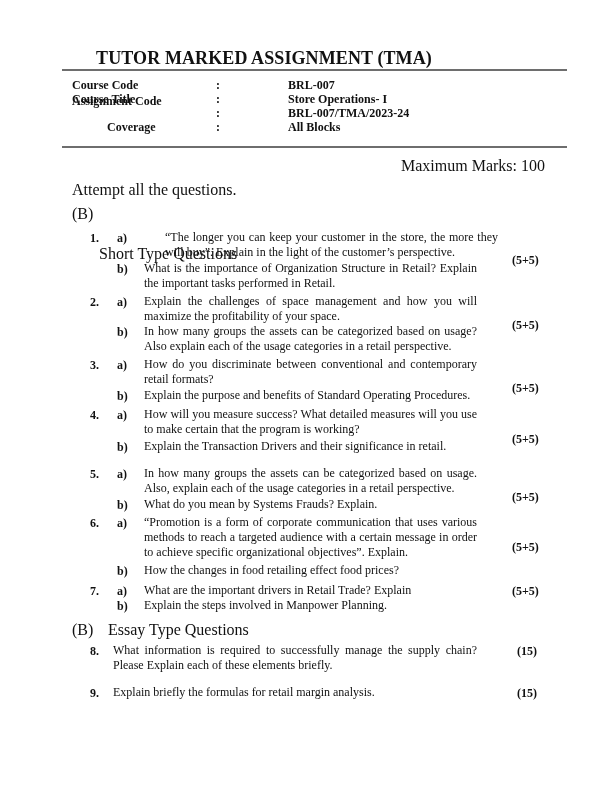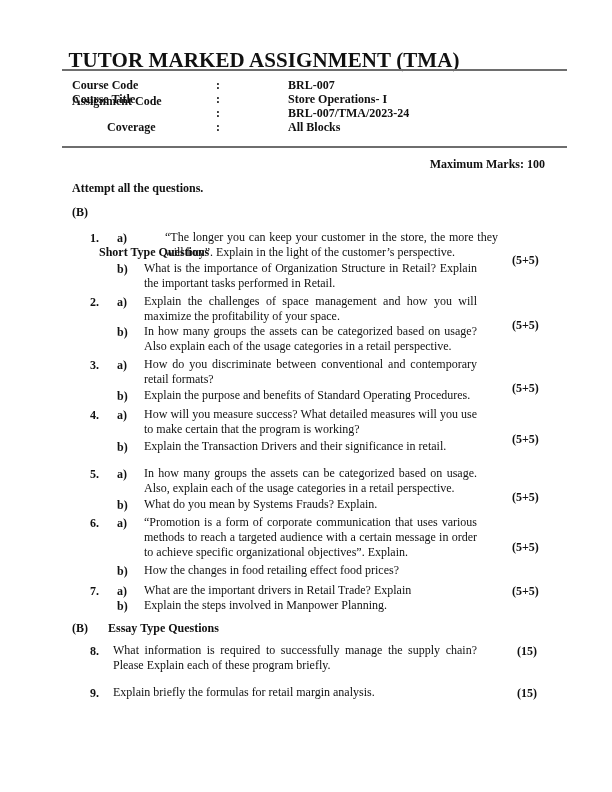--- a/index.html
+++ b/index.html
@@ -1,24 +1,24 @@
 <!DOCTYPE html>
 <html><head>
 <meta charset="utf-8">
 <style>
   html, body { margin: 0; padding: 0; background: #ffffff; }
   body { width: 612px; height: 792px; position: relative; overflow: hidden;
          font-family: "Liberation Serif", "DejaVu Serif", serif; color: #111; }
   .abs { position: absolute; white-space: nowrap; }
-  .title { top: 48px; left: 0; width: 528px; text-align: center; font-size: 21px; font-weight: bold; letter-spacing: 0.1px; }
+  .title { top: 48px; left: 0; width: 528px; text-align: center; font-size: 18px; font-weight: bold; letter-spacing: 0.1px; }
   .rule { position: absolute; left: 62px; width: 505px; height: 2px; background: #6e6e6e; }
   .meta-label { left: 72px; font-size: 12px; font-weight: bold; }
   .meta-colon { left: 216px; font-size: 12px; font-weight: bold; }
   .meta-value { left: 288px; font-size: 12px; font-weight: bold; text-align: right; }
-  .bold12 { font-size: 12px; font-weight: bold; }
+  .bold12 { font-size: 16px; font-weight: normal; }
   .qnum { font-size: 12px; font-weight: bold; }
   .qlbl { font-size: 12px; font-weight: bold; }
   .qtext { font-size: 12px; line-height: 15px; white-space: normal; width: 333px; text-align: justify; text-align-last: left; }
   .qtext-wide { width: 364px; }
   .marks { font-size: 12px; font-weight: bold; }
 </style>
 </head>
 <body>
 
 <div class="abs title">TUTOR MARKED ASSIGNMENT (TMA)</div>
@@ -110,21 +110,21 @@
   <div class="abs qlbl" style="top:599px; left:117px;">b)</div>
   <div class="abs qtext" style="top:598px; left:144px;">Explain the steps involved in Manpower Planning.</div>
   <div class="abs marks" style="top:584px; left:512px;">(5+5)</div>
 </div>
 
 <div class="abs bold12" style="top:621px; left:72px;">(B)</div>
 <div class="abs bold12" style="top:621px; left:108px;">Essay Type Questions</div>
 
 <div>
   <div class="abs qnum" style="top:644px; left:90px;">8.</div>
-  <div class="abs qtext qtext-wide" style="top:643px; left:113px;">What information is required to successfully manage the supply chain? Please Explain each of these program briefly.</div>
+  <div class="abs qtext qtext-wide" style="top:643px; left:113px;">What information is required to successfully manage the supply chain? Please Explain each of these elements briefly.</div>
   <div class="abs marks" style="top:644px; left:517px;">(15)</div>
 </div>
 
 <div>
   <div class="abs qnum" style="top:686px; left:90px;">9.</div>
   <div class="abs qtext qtext-wide" style="top:685px; left:113px;">Explain briefly the formulas for retail margin analysis.</div>
   <div class="abs marks" style="top:686px; left:517px;">(15)</div>
 </div>
 
 </body></html>

